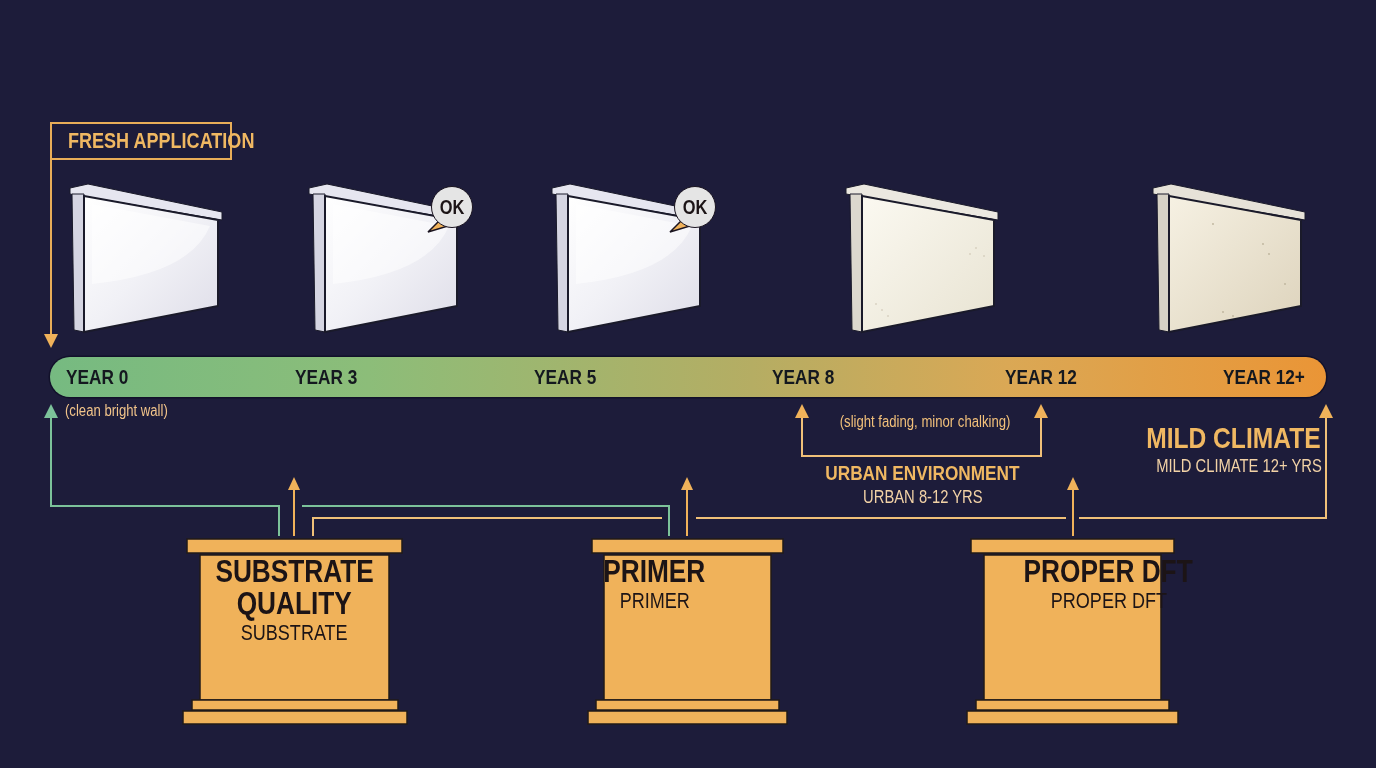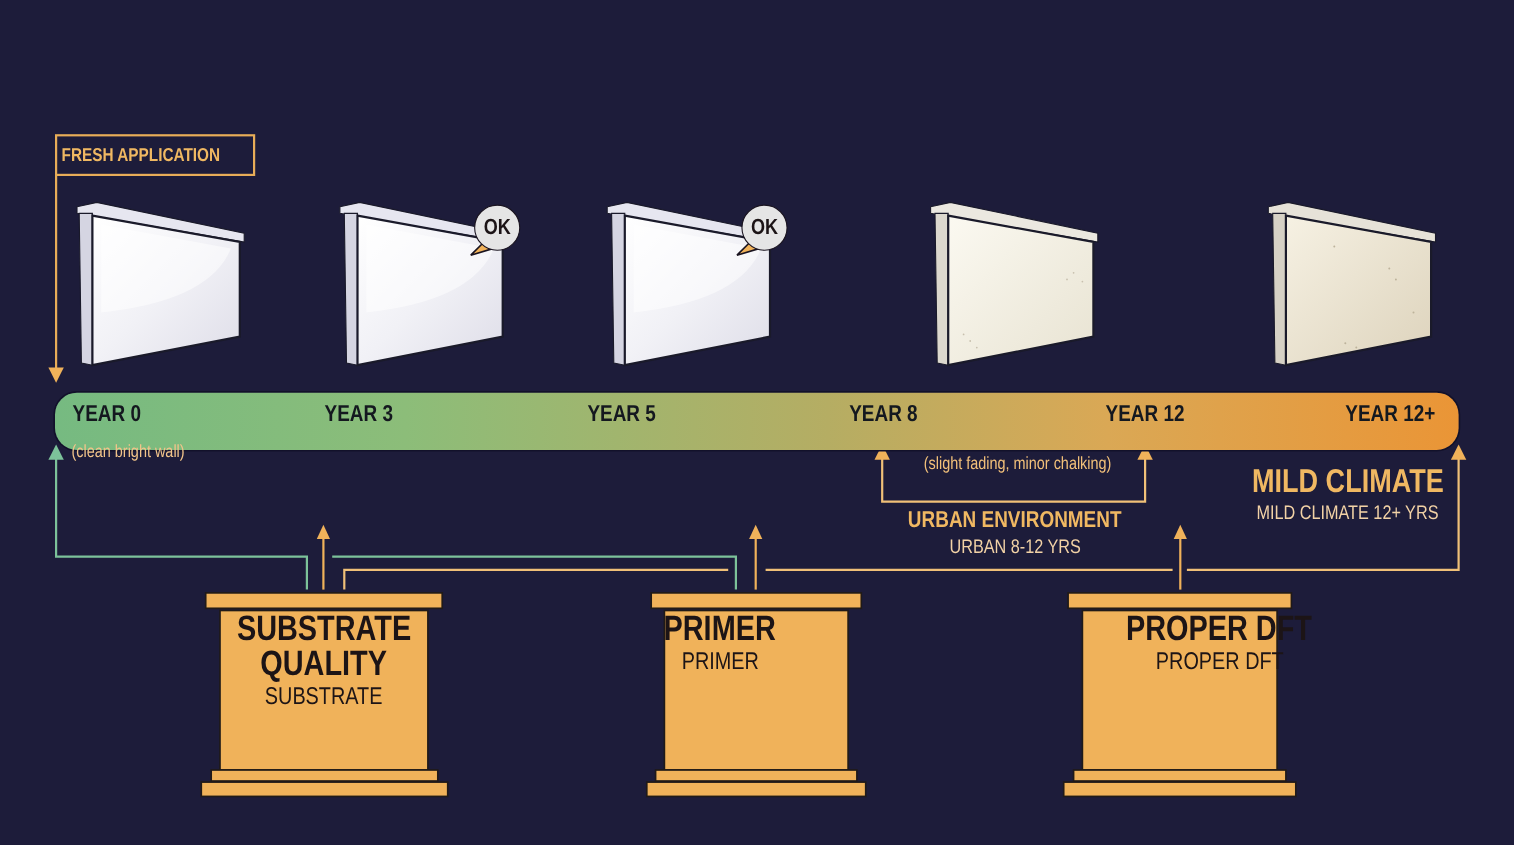--- a/index.html
+++ b/index.html
@@ -1,30 +1,30 @@
 <!DOCTYPE html>
 <html><head>
 <meta charset="utf-8">
 <style>
   html,body{margin:0;padding:0;}
   body{width:1376px;height:768px;background:#1d1c3a;position:relative;overflow:hidden;font-family:"Liberation Sans",sans-serif;}
   .abs{position:absolute;}
   .cond{transform:scaleX(0.82);transform-origin:left center;display:inline-block;white-space:nowrap;}
   .cond-c{transform:scaleX(0.82);transform-origin:center center;display:inline-block;white-space:nowrap;}
-  .fresh-box{left:50px;top:122px;width:182px;height:38px;border:2px solid #e8ad58;box-sizing:border-box;color:#f0b862;font-weight:bold;font-size:17px;line-height:34px;padding-left:4px;}
-  .timeline{left:50px;top:357px;width:1276px;height:52px;border-radius:20px;background:linear-gradient(90deg,#76ba81 0%,#8cbd79 25%,#b5ad63 55%,#daa855 75%,#ea9536 100%);box-shadow:0 0 0 1.5px #12112a;}
+  .fresh-box{left:50px;top:122px;width:182px;height:38px;border:2px solid #e8ad58;box-sizing:border-box;color:#f0b862;font-weight:bold;font-size:22px;line-height:34px;padding-left:16px;}
+  .timeline{left:50px;top:357px;width:1276px;height:40px;border-radius:20px;background:linear-gradient(90deg,#76ba81 0%,#8cbd79 25%,#b5ad63 55%,#daa855 75%,#ea9536 100%);box-shadow:0 0 0 1.5px #12112a;}
   .year{top:0;height:40px;line-height:40px;font-weight:bold;font-size:21px;color:#14181f;}
   .clean-note{left:65px;top:402px;font-size:16px;color:#f2c48a;}
   .wear{left:800px;top:413px;width:250px;text-align:center;color:#f2c07a;}
   .wear .t{font-weight:bold;font-size:17px;line-height:19px;}
   .wear .s{font-size:16px;line-height:17px;}
   .urban{left:790px;top:460px;width:265px;text-align:center;}
   .urban .t{font-weight:bold;font-size:21px;color:#f0b862;line-height:26px;}
   .urban .s{font-size:18px;color:#f2d2a6;line-height:22px;}
-  .mild{left:1110px;top:420px;width:230px;text-align:center;}
+  .mild{left:1110px;top:420px;width:230px;text-align:right;}
   .mild .t{font-weight:bold;font-size:30px;color:#f0b862;line-height:36px;}
   .mild .s{font-size:18px;color:#f2d2a6;line-height:20px;}
   .pillar-body{background:#f0b25a;border:1.5px solid #201a18;box-sizing:border-box;display:flex;flex-direction:column;align-items:center;justify-content:flex-start;text-align:center;color:#1c1416;}
   .pillar-body .t{font-weight:bold;font-size:32px;line-height:32px;}
   .pillar-body .s{font-size:22px;line-height:28px;}
   .ok{width:40px;height:40px;border-radius:50%;background:#e5e5e5;border:1.5px solid #1a1420;color:#1c1416;font-weight:bold;font-size:20px;text-align:center;line-height:40px;}
 </style>
 </head>
 <body>
 

